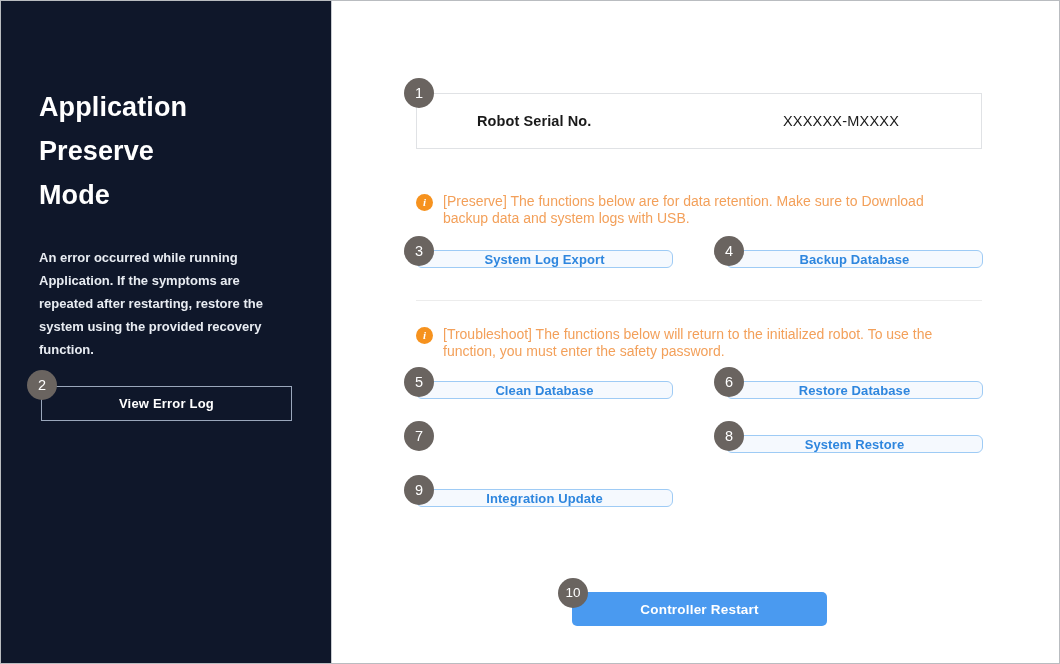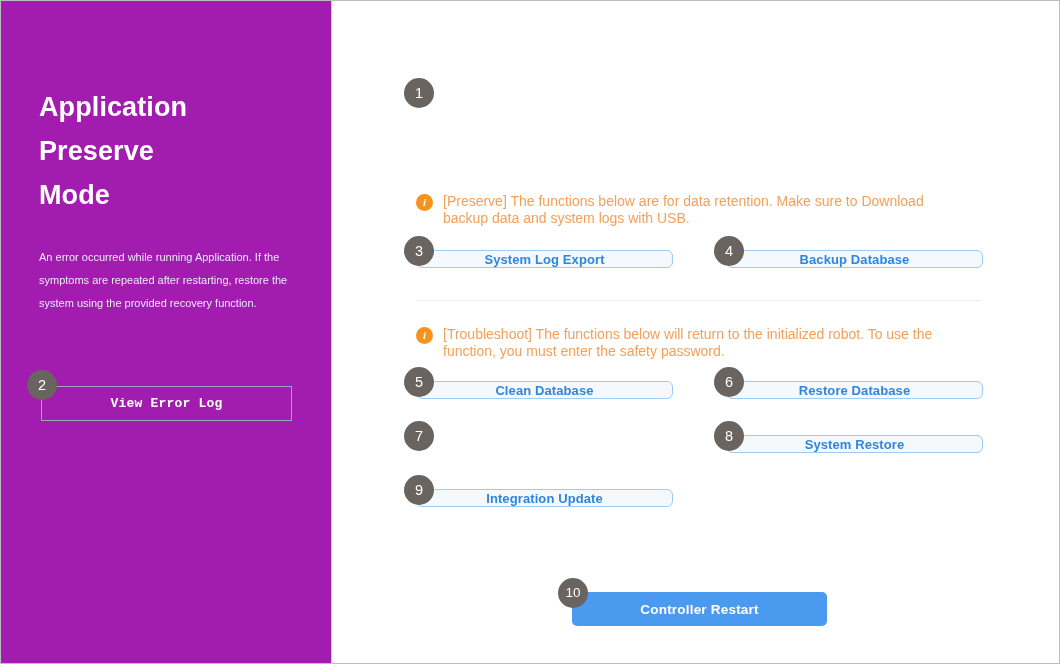--- a/index.html
+++ b/index.html
@@ -22,21 +22,21 @@
     overflow: hidden;
   }
 
   
   .sidebar {
     position: absolute;
     left: 0;
     top: 0;
     width: 331px;
     height: 664px;
-    background: #a21caf;
+    background: #0f172a;
     box-sizing: border-box;
     border-right: 1px solid #c9ccd1;
   }
   .sidebar-title {
     position: absolute;
     left: 38px;
     top: 84px;
     width: 260px;
     color: #ffffff;
     font-size: 27px;
@@ -44,39 +44,40 @@
     line-height: 44px;
     letter-spacing: 0.1px;
   }
   .sidebar-title span { display: block; }
   .sidebar-desc {
     position: absolute;
     left: 38px;
     top: 245px;
     width: 255px;
     color: #e8ecf2;
-    font-size: 11px;
+    font-size: 13px;
     line-height: 23px;
+    font-weight: bold;
   }
 
   .view-error-log-wrap {
     position: absolute;
     left: 40px;
     top: 385px;
     width: 251px;
     height: 35px;
   }
   .view-error-log {
     width: 100%;
     height: 100%;
     box-sizing: border-box;
     border: 1px solid #9aa7bb;
     background: transparent;
     color: #ffffff;
-    font-family: Liberation Mono, monospace;
+    font-family: Liberation Sans, sans-serif;
     font-size: 13px;
     font-weight: bold;
     letter-spacing: 0.2px;
     cursor: pointer;
     padding: 0;
   }
 
   
   .main {
     position: absolute;
@@ -234,20 +235,24 @@
 
     <div class="view-error-log-wrap">
       <div class="badge" style="left:-14px; top:-16px;">2</div>
       <button class="view-error-log">View Error Log</button>
     </div>
   </div>
 
   <div class="main">
 
     <div class="badge" style="left:71px; top:77px;">1</div>
+    <div class="serial-card">
+      <div class="serial-label">Robot Serial No.</div>
+      <div class="serial-value">XXXXXX-MXXXX</div>
+    </div>
 
     <div class="note" style="left:83px; top:192px;">
       <div class="note-icon">i</div>
       <div class="note-text">[Preserve] The functions below are for data retention. Make sure to Download backup data and system logs with USB.</div>
     </div>
 
     <div class="badge" style="left:71px; top:235px;">3</div>
     <button class="fn-btn col-left" style="top:249px;">System Log Export</button>
 
     <div class="badge" style="left:381px; top:235px;">4</div>

